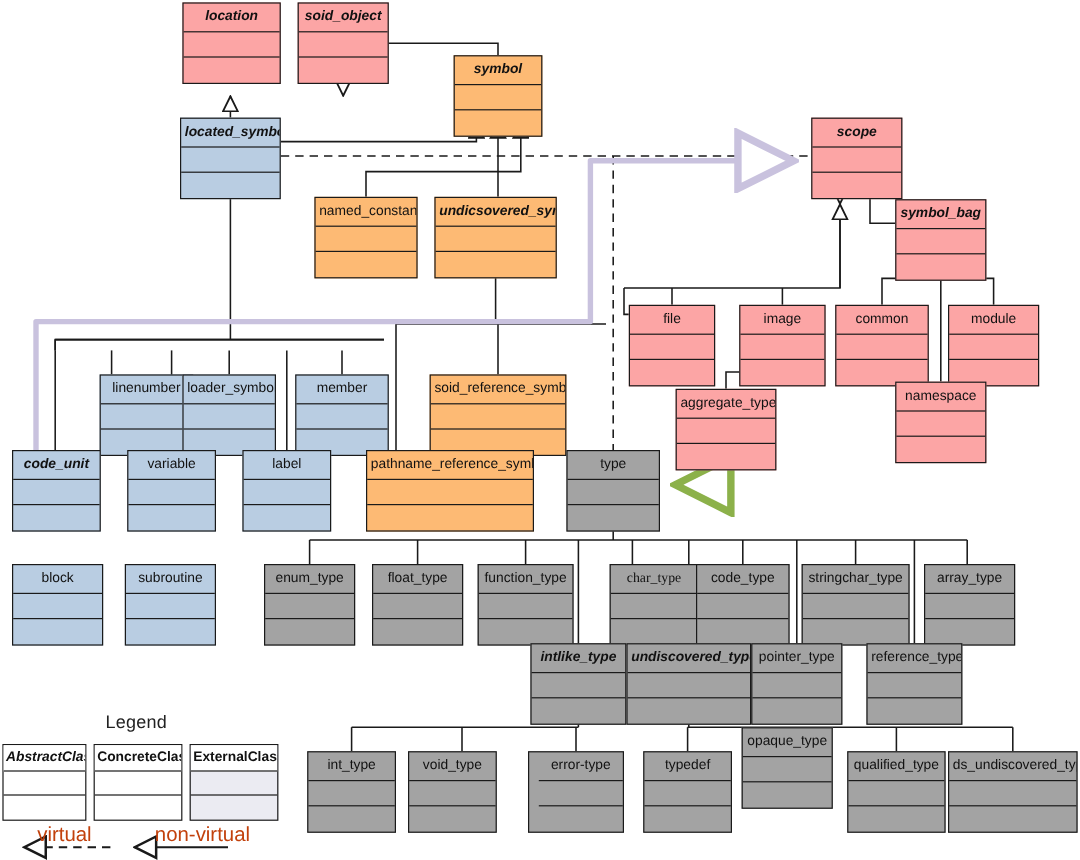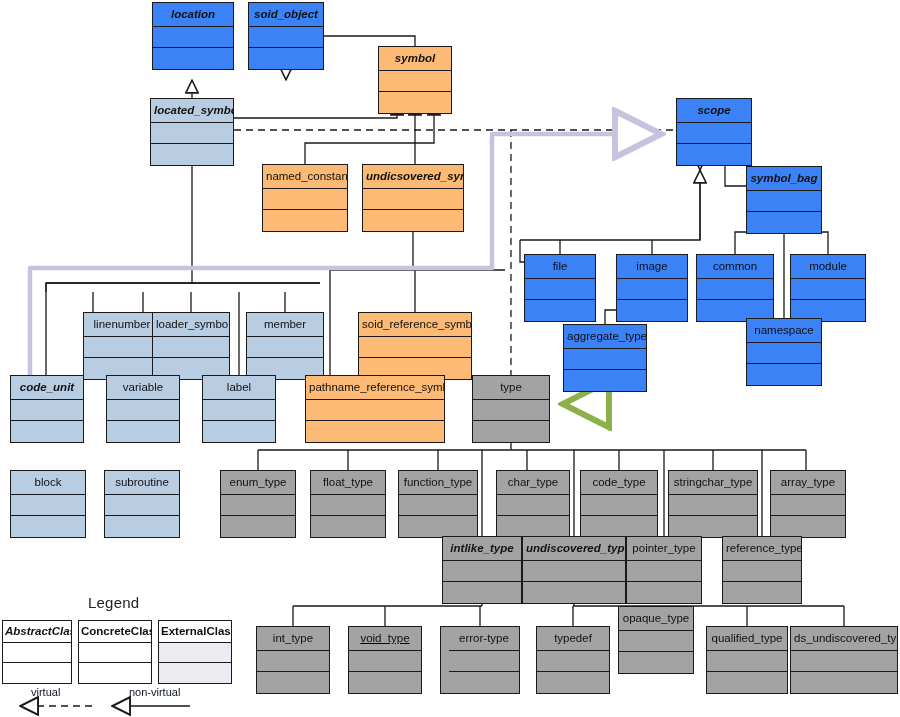--- a/index.html
+++ b/index.html
@@ -20,40 +20,40 @@
     box-sizing:border-box;height:24px;line-height:22px;
     text-align:center;font-size:11.5px;color:#111;
     border-bottom:1.4px solid #1a1a1a;
     white-space:nowrap;overflow:hidden;
     padding:0 3px;font-weight:normal;
   }
   .uml .row1{box-sizing:border-box;height:21px;border-bottom:1.4px solid #1a1a1a;}
   .uml .row2{box-sizing:border-box;height:21px;}
   .uml.abstract .hdr{font-style:italic;font-weight:bold;}
   
-  .pal-ext{background:#3b82f6;}
+  .pal-ext{background:#fca5a5;}
   .pal-blue{background:#b9cde2;}
   .pal-pink{background:#fdba74;}
   .pal-green{background:#a3a3a3;}
   
   #legend-title{
     position:absolute;font-size:15px;color:#222;
     letter-spacing:.2px;z-index:6;
   }
   .legend-box{position:absolute;box-sizing:border-box;border:1.4px solid #1a1a1a;z-index:6;}
   .legend-box .hdr{
     box-sizing:border-box;height:22px;line-height:20px;text-align:center;
     font-size:11.5px;font-weight:bold;border-bottom:1.4px solid #1a1a1a;
     background:#ffffff;color:#111;white-space:nowrap;overflow:hidden;padding:0 2px;
   }
   .legend-box.abstract .hdr{font-style:italic;}
   .legend-box .r1{box-sizing:border-box;height:20px;border-bottom:1.4px solid #1a1a1a;}
   .legend-box .r2{box-sizing:border-box;height:20px;}
   .legend-label{
-    position:absolute;font-size:11px;color:#0f172a;z-index:6;white-space:nowrap;
+    position:absolute;font-size:17px;color:#c2410c;z-index:6;white-space:nowrap;
   }
 </style>
 </head>
 <body>
 
 <div id="canvas">
 
   <svg id="svg-layer" viewBox="0 0 900 717" xmlns="http://www.w3.org/2000/svg">
     <defs>
       <marker id="hollowTri" viewBox="0 0 12 12" refX="11.4" refY="6" markerWidth="11" markerHeight="11" orient="auto-start-reverse">
@@ -325,21 +325,21 @@
       <div class="uml pal-green" style="left: 310px; top: 470px; width: 76px;">
         <div class="hdr">float_type</div>
         <div class="row1"></div>
         <div class="row2"></div>
       </div>
       <div class="uml pal-green" style="left: 398px; top: 470px; width: 80px;">
         <div class="hdr">function_type</div>
         <div class="row1"></div>
         <div class="row2"></div>
       </div>
-      <div class="uml pal-green" style="left: 496px; top: 470px; width: 74px;">
+      <div class="uml pal-green" style="left: 508px; top: 470px; width: 74px; font-family: Liberation Serif, serif;">
         <div class="hdr">char_type</div>
         <div class="row1"></div>
         <div class="row2"></div>
       </div>
       <div class="uml pal-green" style="left: 580px; top: 470px; width: 78px;">
         <div class="hdr">code_type</div>
         <div class="row1"></div>
         <div class="row2"></div>
       </div>
       <div class="uml pal-green" style="left: 668px; top: 470px; width: 90px;">
@@ -370,21 +370,21 @@
       <div class="uml pal-green" style="left: 722px; top: 536px; width: 80px;">
         <div class="hdr">reference_type</div>
         <div class="row1"></div>
         <div class="row2"></div>
       </div>
       <div class="uml pal-green" style="left: 256px; top: 626px; width: 74px;">
         <div class="hdr">int_type</div>
         <div class="row1"></div>
         <div class="row2"></div>
       </div>
-      <div class="uml pal-green" style="left: 348px; top: 626px; width: 74px; text-decoration: underline;">
+      <div class="uml pal-green" style="left: 340px; top: 626px; width: 74px;">
         <div class="hdr">void_type</div>
         <div class="row1"></div>
         <div class="row2"></div>
       </div>
       <div class="uml pal-green" style="left: 440px; top: 626px; width: 80px; padding-left: 8px;">
         <div class="hdr">error-type</div>
         <div class="row1"></div>
         <div class="row2"></div>
       </div>
       <div class="uml pal-green" style="left: 536px; top: 626px; width: 74px;">

